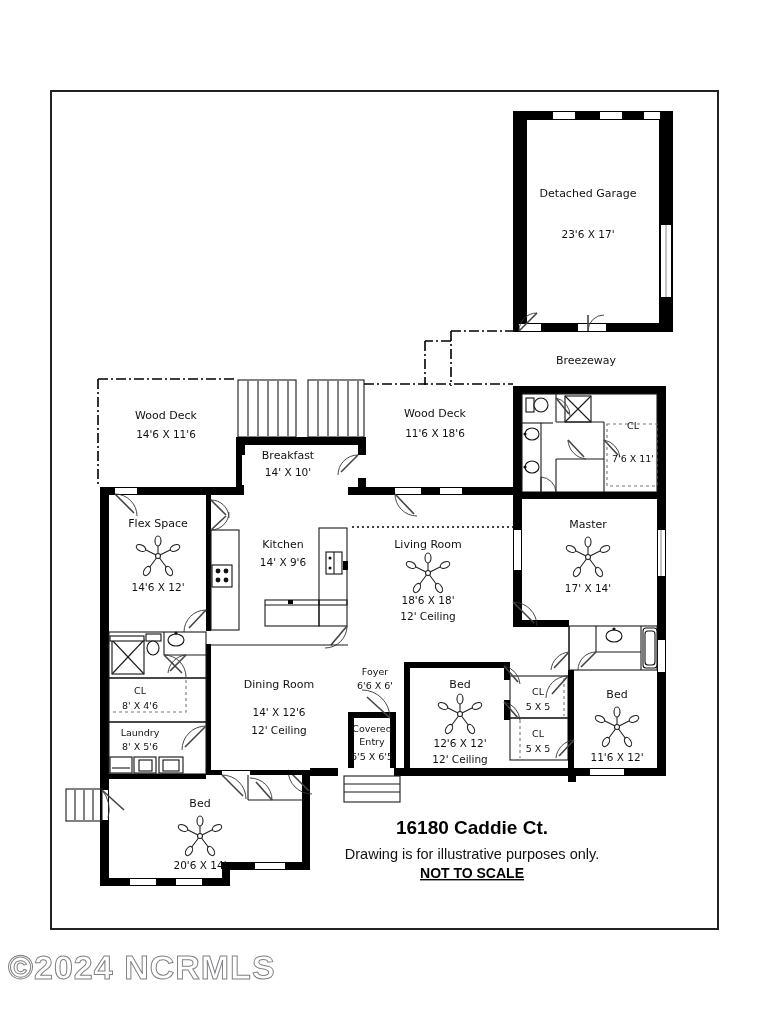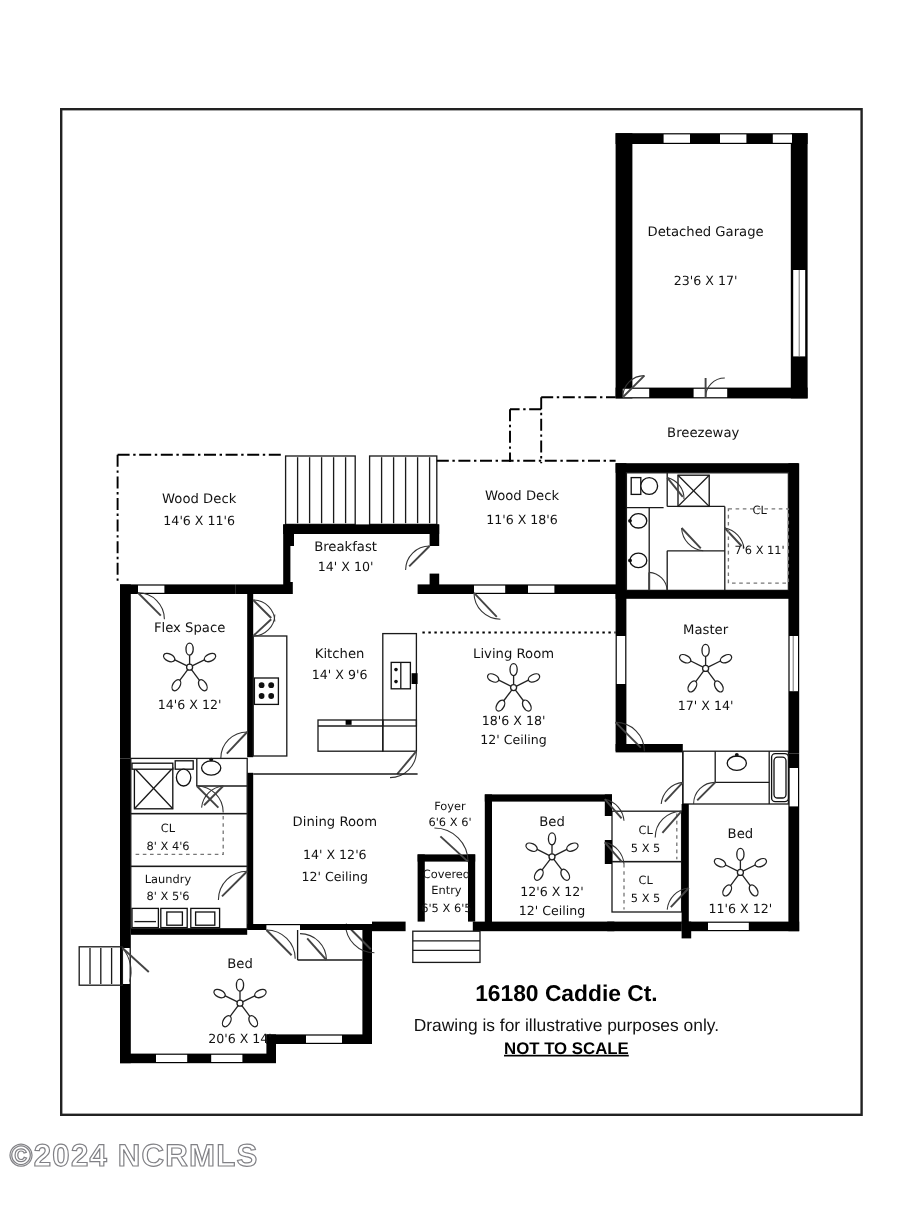--- a/index.html
+++ b/index.html
@@ -118,21 +118,21 @@
   .frame-border {
     stroke: #222222;
     stroke-width: 2;
     fill: none;
   }
   .watermark {
     position: absolute;
     left: 8px;
     top: 948px;
     font-family: "Liberation Sans", sans-serif;
-    font-size: 26px;
+    font-size: 34px;
     font-weight: bold;
     letter-spacing: 1px;
     color: transparent;
     -webkit-text-stroke: 1px #6b6b70;
     opacity: 0.85;
     white-space: nowrap;
   }
 </style>
 </head>
 <body>

